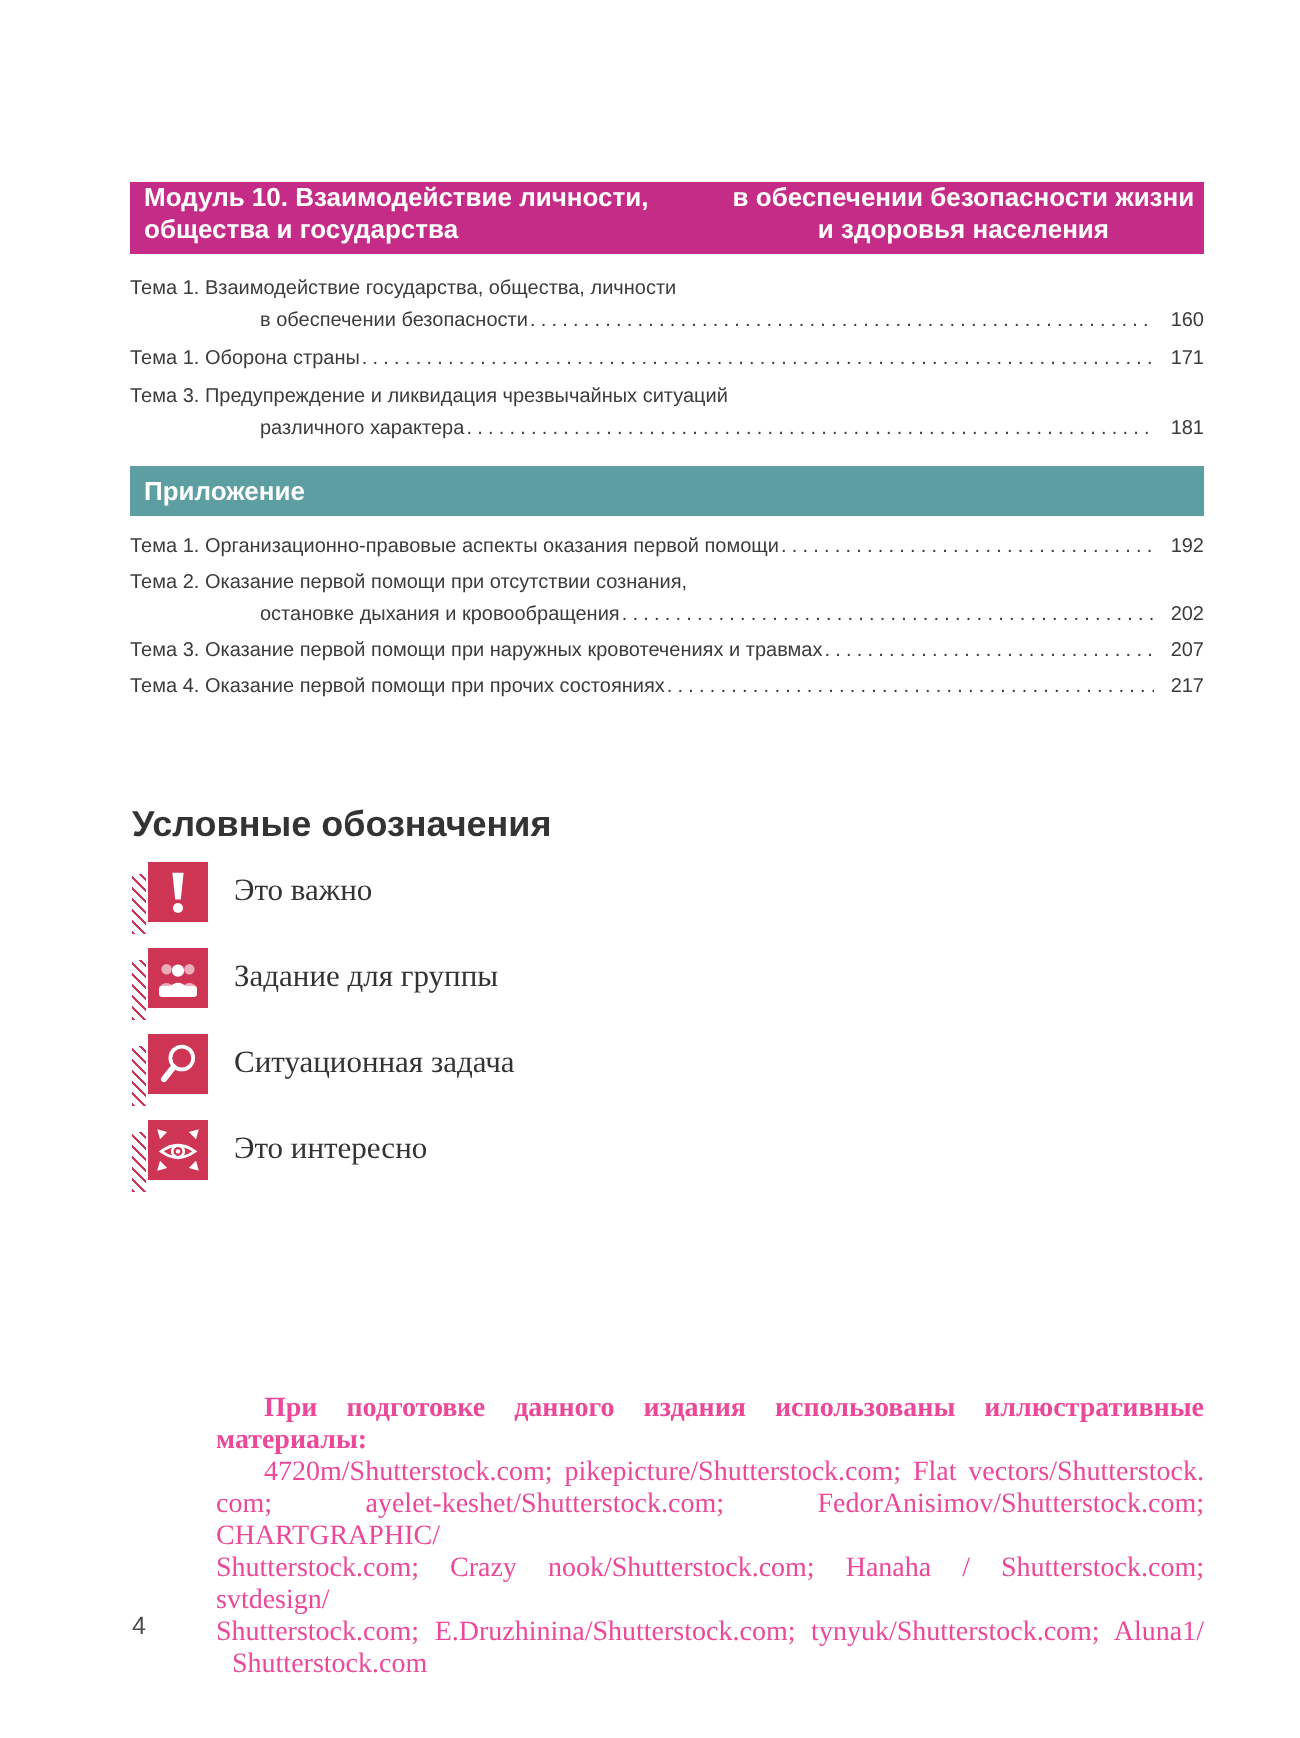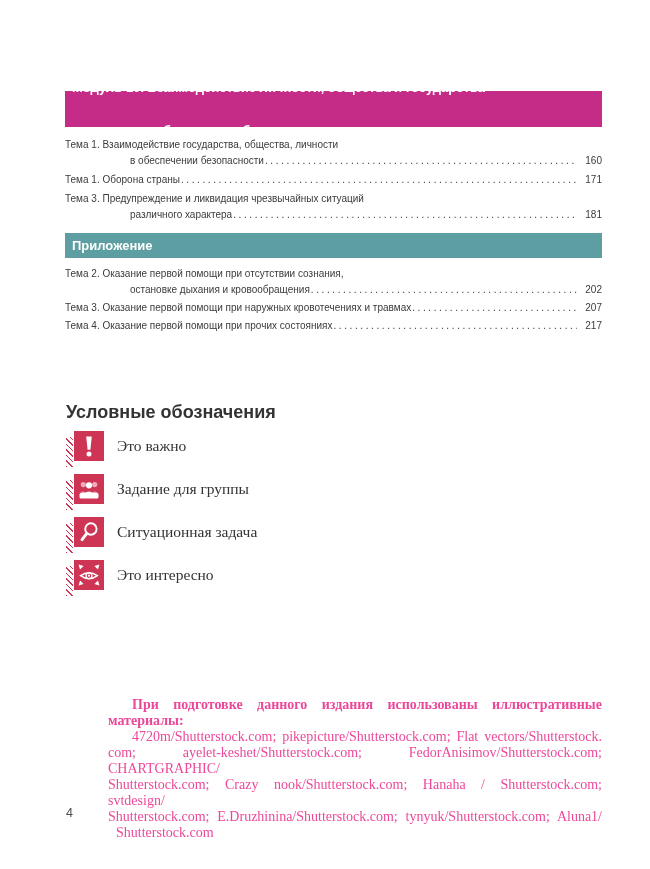--- a/index.html
+++ b/index.html
@@ -10,21 +10,21 @@
   }
   html,body{margin:0;padding:0;background:#fff;}
   .page{
     position:relative;width:650px;height:869px;background:#ffffff;overflow:hidden;
     font-family:"Liberation Sans",sans-serif;color:var(--ink);
   }
   
   .band{position:absolute;left:65px;width:537px;color:#fff;font-weight:bold;}
   .band-module{
     top:91px;height:36px;background:var(--magenta);
-    display:flex;flex-direction:column;justify-content:center;
+    display:flex;flex-direction:row;justify-content:center;
     font-size:13px;line-height:15.5px;gap:28px;
   }
   .band-module .l1{padding-left:7px;}
   .band-module .l2{text-align:center;}
   .band-appendix{
     top:233px;height:25px;background:var(--teal);
     display:flex;align-items:center;font-size:13px;padding-left:7px;box-sizing:border-box;
   }
   
   .toc{position:absolute;left:65px;width:537px;font-size:10px;color:var(--ink);}
@@ -106,20 +106,27 @@
     </div>
   </div>
 
   <div class="band band-appendix">
     <span>Приложение</span>
   </div>
 
   <div class="toc toc-appendix">
     <div class="toc-entry">
       <div class="toc-line">
+        <span>Тема 1. Организационно-правовые аспекты оказания первой помощи</span>
+        <span class="dots"></span>
+        <span class="pg">192</span>
+      </div>
+    </div>
+    <div class="toc-entry">
+      <div class="toc-line">
           <span>Тема 2. Оказание первой помощи при отсутствии сознания,</span>
         </div>
       <div class="toc-line cont">
         <span>остановке дыхания и кровообращения</span>
         <span class="dots"></span>
         <span class="pg">202</span>
       </div>
     </div>
     <div class="toc-entry">
       <div class="toc-line">

